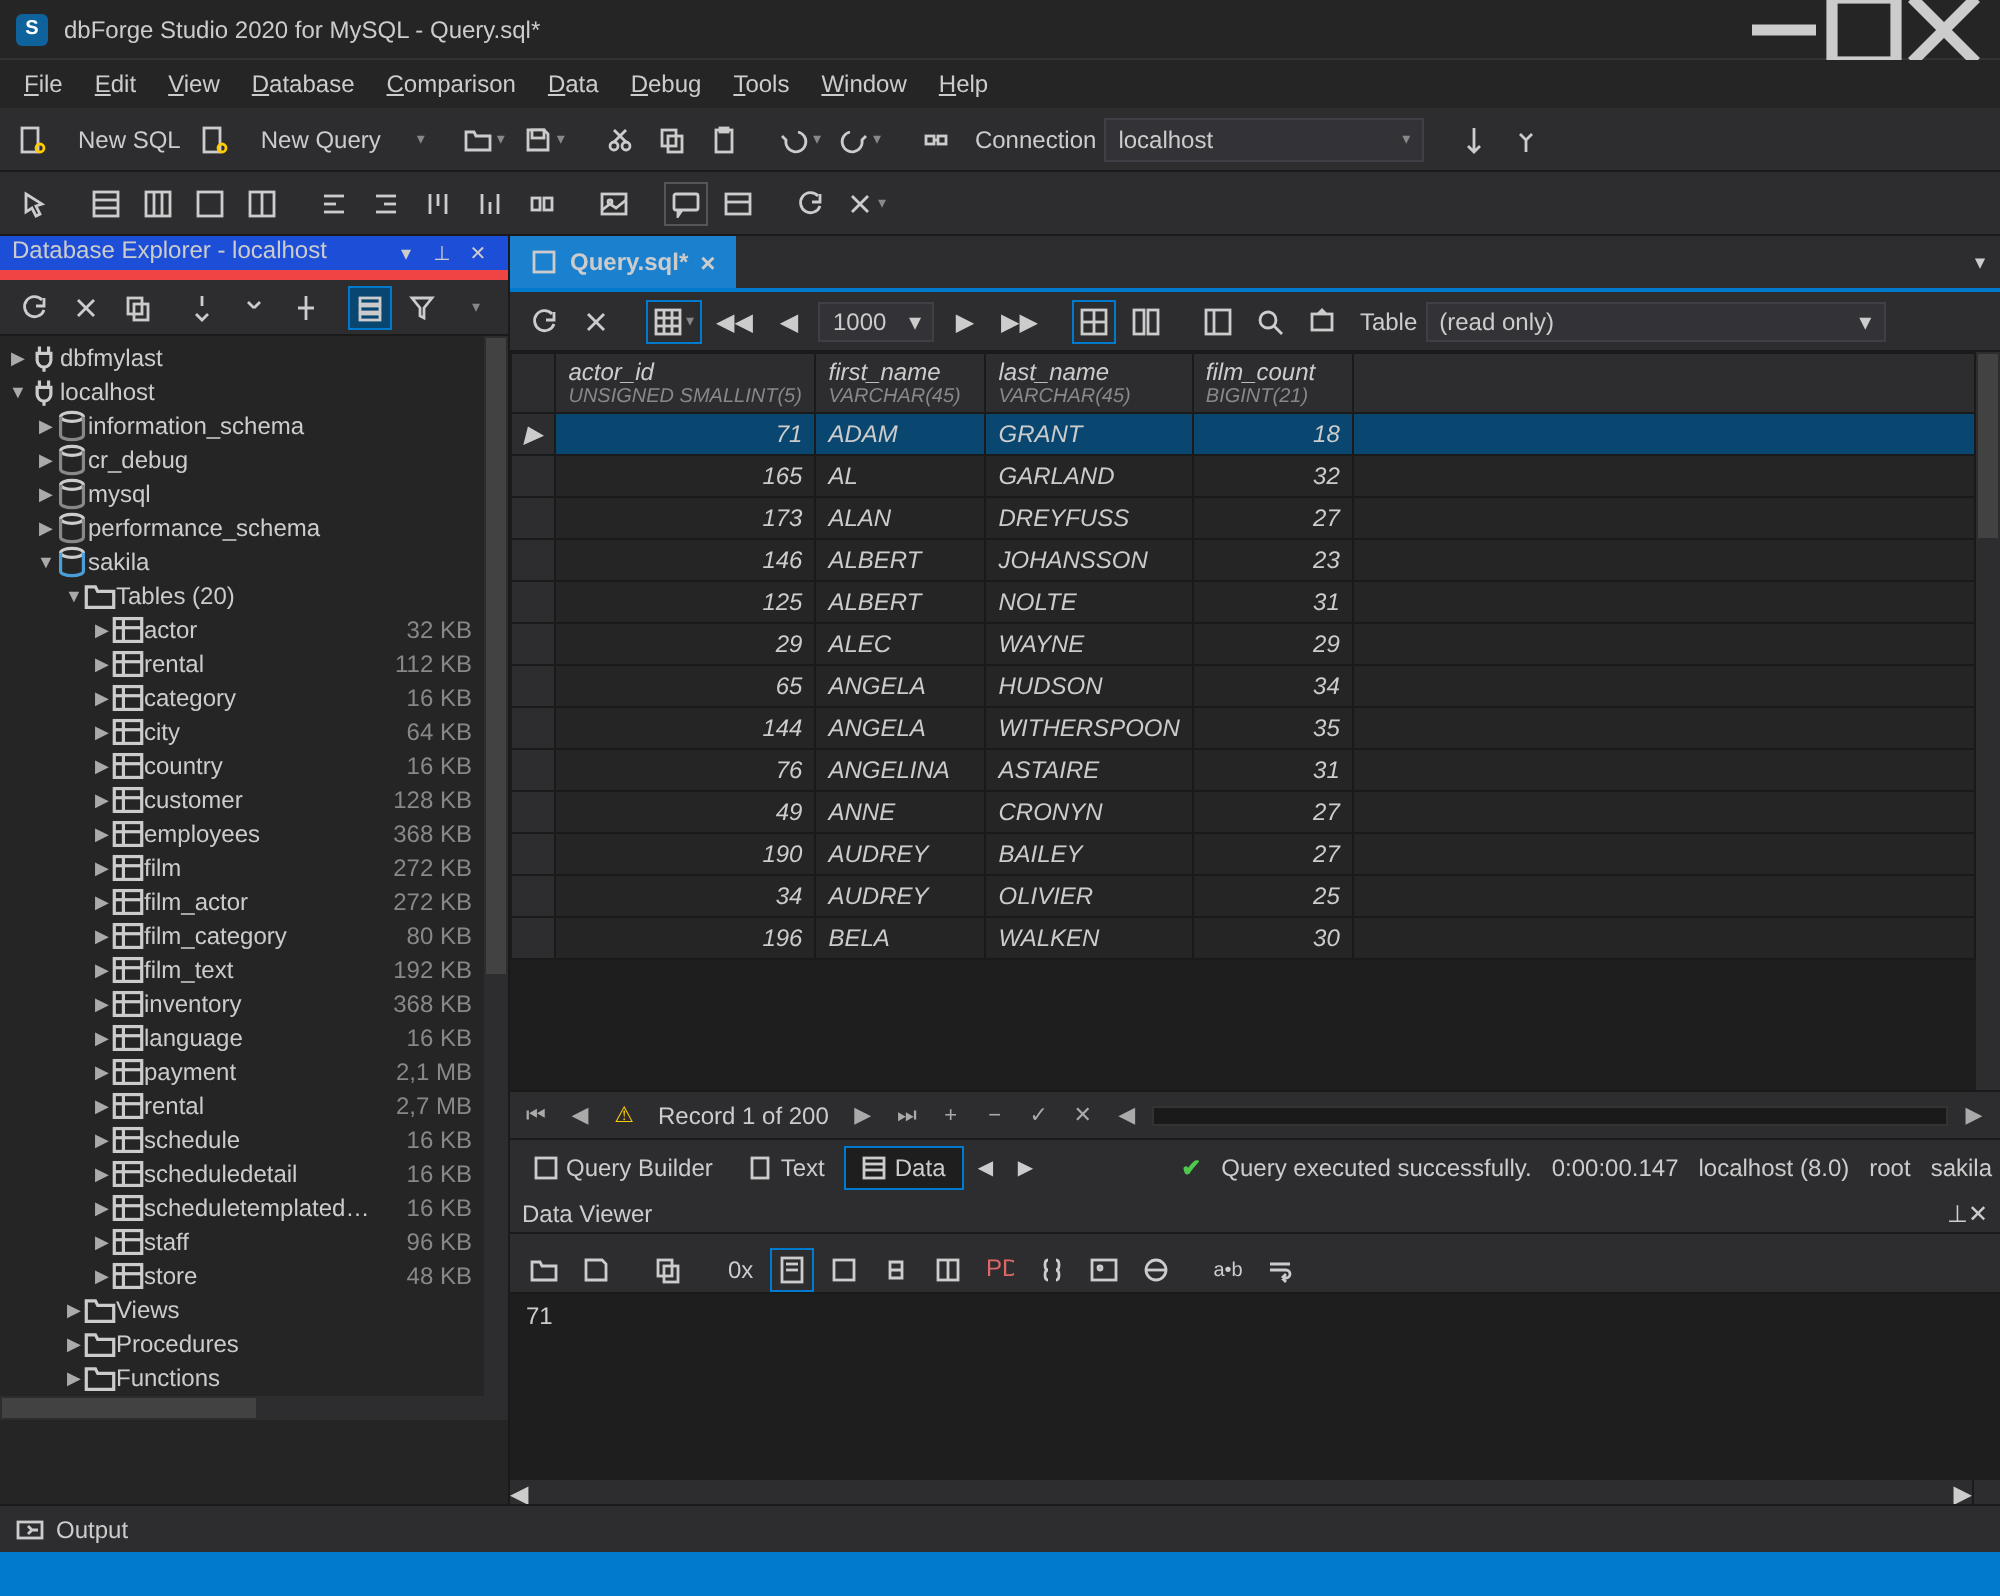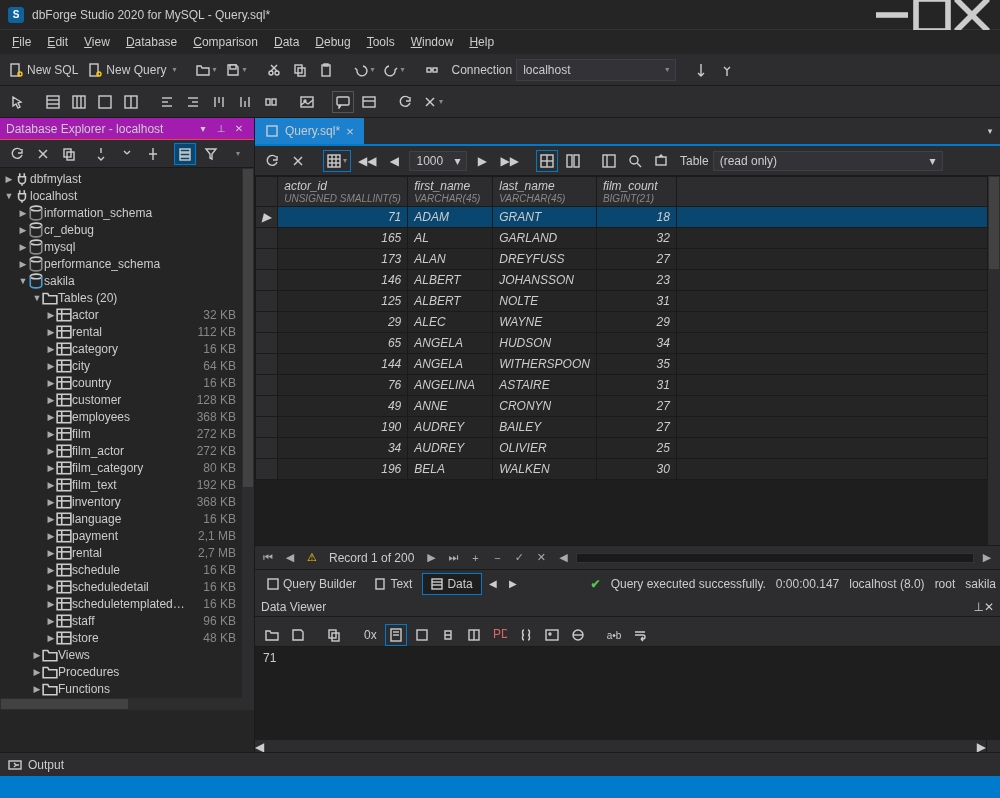--- a/index.html
+++ b/index.html
@@ -9,51 +9,51 @@
 .titlebar .title { flex: 1; color: #ccc; }
 .titlebar .wbtn { width: 40px; height: 28px; display: flex; align-items: center; justify-content: center; color: #ccc; }
 
 .menubar { background: #252526; height: 24px; display: flex; align-items: center; padding: 0 4px; }
 .menubar .menu-item { padding: 3px 8px; color: #ccc; }
 .menubar .menu-item .u { text-decoration: underline; }
 
 .toolbar-row { background: #2d2d30; height: 32px; display: flex; align-items: center; padding: 0 6px; gap: 4px; border-bottom: 1px solid #1a1a1a; }
 .tbtn { min-width: 22px; height: 22px; display: flex; align-items: center; justify-content: center; color: #ccc; padding: 0 3px; position: relative; }
 .tbtn svg { width: 14px; height: 14px; }
-.tbtn.txt { gap: 4px; }
+.tbtn.txt { gap: 16px; }
 .tbtn .label { white-space: nowrap; }
 .tbtn .dd { font-size: 8px; margin-left: 2px; color: #888; }
 .sep { width: 6px; }
 
 .conn-field { background: #333337; border: 1px solid #3f3f46; height: 22px; width: 160px; padding: 0 6px; display: flex; align-items: center; justify-content: space-between; }
 .conn-field .dd { font-size: 8px; color: #888; }
 
 .main { flex: 1; display: flex; overflow: hidden; }
 .sidebar { width: 255px; background: #252526; display: flex; flex-direction: column; border-right: 1px solid #1a1a1a; }
-.panel-header { background: #a21caf; height: 22px; display: flex; align-items: center; padding: 0 6px; font-size: 12px; border-bottom: 1px solid #ef4444; }
+.panel-header { background: #1d4ed8; height: 22px; display: flex; padding: 0 6px; font-size: 12px; border-bottom: 5px solid #ef4444; }
 .panel-header .fill { flex: 1; }
 .panel-header .pbtn { width: 18px; height: 18px; display: flex; align-items: center; justify-content: center; font-size: 10px; }
 
 .sidebar-toolbar { background: #2d2d30; height: 28px; display: flex; align-items: center; padding: 0 6px; gap: 4px; border-bottom: 1px solid #1a1a1a; }
 .sidebar-toolbar .tbtn.selected { border: 1px solid #007acc; background: #094771; }
 
 .tree { flex: 1; overflow: auto; padding: 2px 0; position: relative; }
 .tree-row { display: flex; align-items: center; height: 17px; padding-right: 6px; white-space: nowrap; }
 .tree-row .arrow { width: 10px; font-size: 9px; text-align: center; color: #aaa; }
 .tree-row .icon { width: 16px; display: flex; justify-content: center; align-items: center; }
 .tree-row .name { flex: 1; overflow: hidden; text-overflow: ellipsis; }
 .tree-row .size { color: #888; text-align: right; min-width: 48px; }
 
 .scrollbar-v { width: 12px; background: #2d2d30; }
 .scrollbar-v .thumb { background: #424242; width: 10px; margin: 1px; height: 60%; }
 .scrollbar-h { height: 12px; background: #2d2d30; }
 .scrollbar-h .thumb { background: #424242; height: 10px; margin: 1px 30px 1px 1px; }
 
 .content { flex: 1; display: flex; flex-direction: column; overflow: hidden; }
-.tab-strip { background: #2d2d30; height: 28px; display: flex; align-items: stretch; border-bottom: 2px solid #007acc; }
+.tab-strip { background: #2d2d30; height: 28px; display: flex; align-items: stretch; border-bottom: 2px solid #007acc; font-weight: bold; }
 .tab { display: flex; align-items: center; gap: 6px; padding: 0 10px; background: #1b80cd; color: #fff; }
 .tab .close { font-size: 13px; }
 .tab-strip .fill { flex: 1; }
 .tab-strip .drop { width: 20px; display: flex; align-items: center; justify-content: center; font-size: 9px; }
 
 .grid-toolbar { background: #2d2d30; height: 30px; display: flex; align-items: center; padding: 0 6px; gap: 4px; border-bottom: 1px solid #1a1a1a; }
 .grid-toolbar .tbtn.sel { border: 1px solid #007acc; }
 .page-count { background: #333337; border: 1px solid #3f3f46; height: 20px; width: 58px; padding: 0 6px; display: flex; align-items: center; justify-content: space-between; }
 .mode-label { color: #ccc; margin-left: 4px; }
 .mode-field { background: #333337; border: 1px solid #3f3f46; height: 20px; width: 230px; padding: 0 6px; display: flex; align-items: center; justify-content: space-between; }

